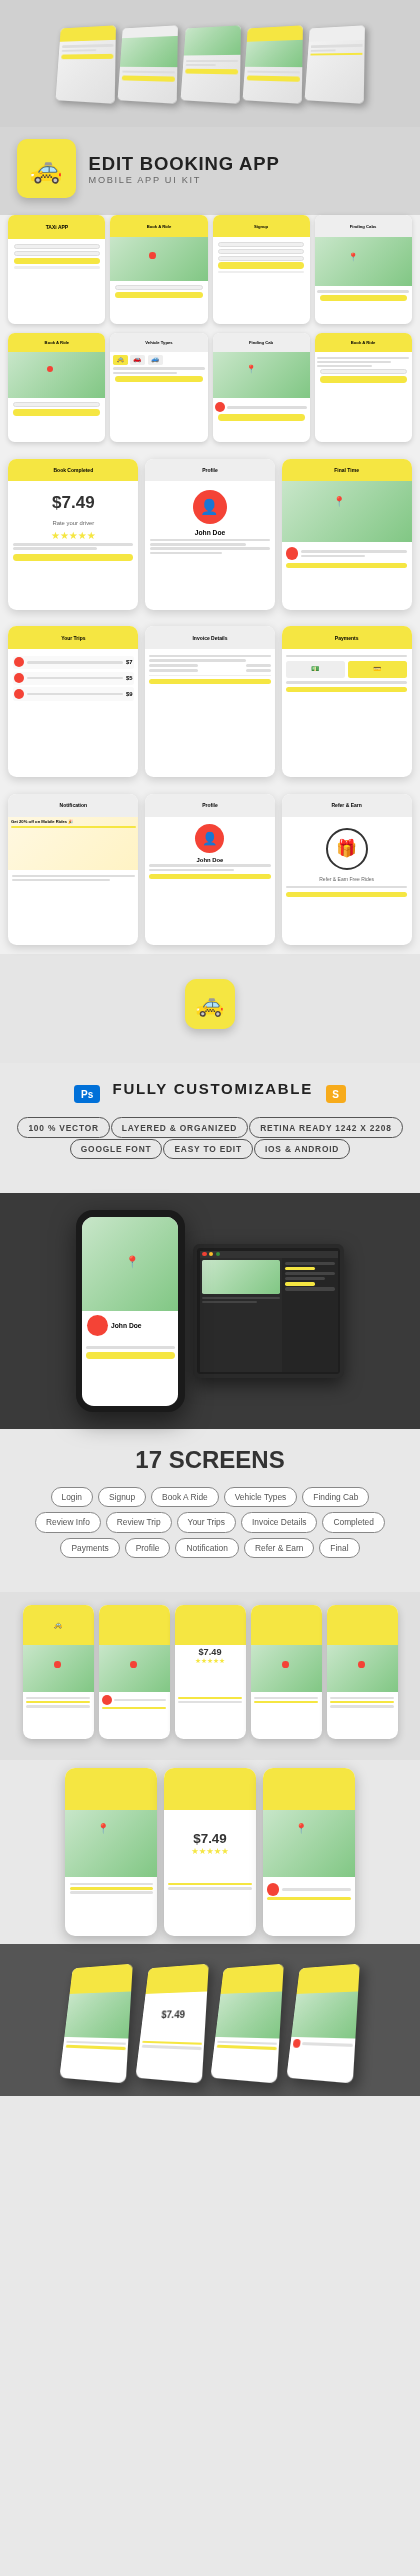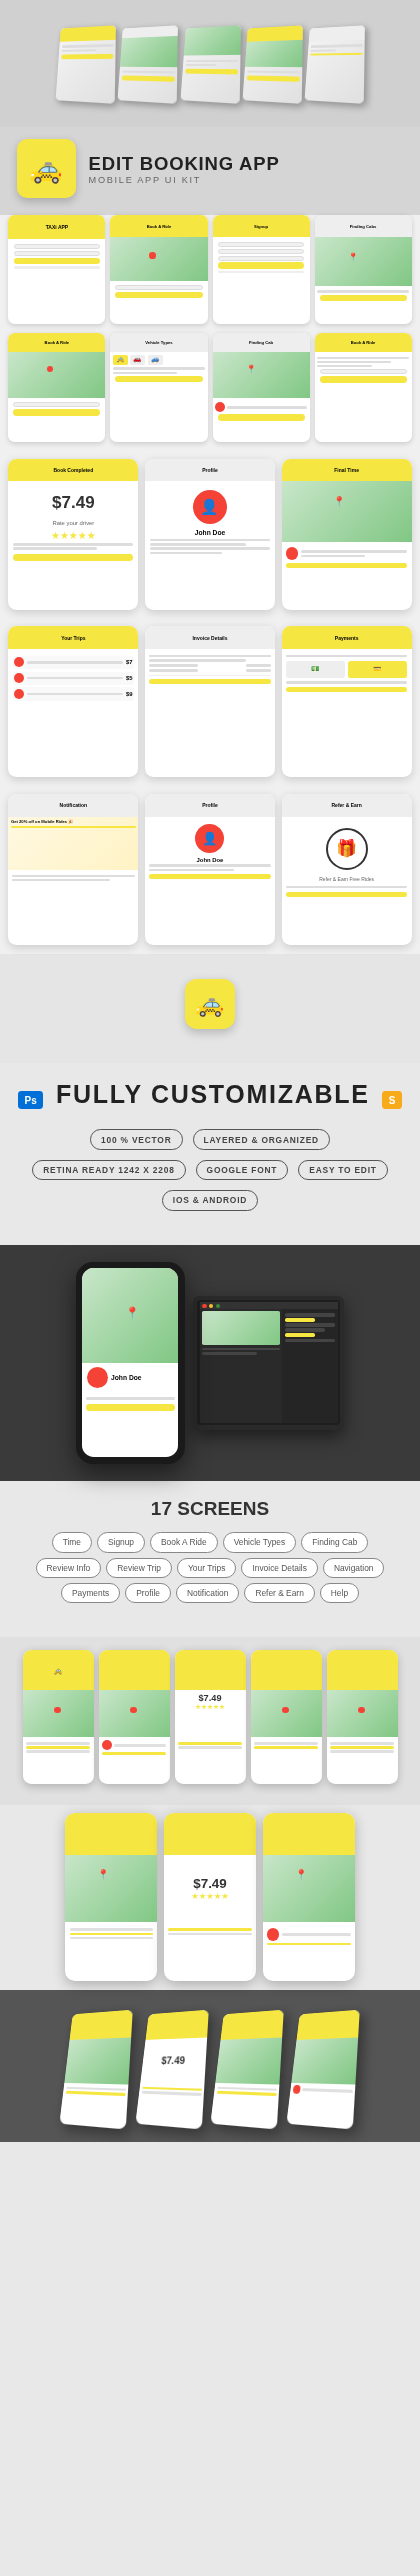--- a/index.html
+++ b/index.html
@@ -126,33 +126,33 @@
     .sk-icon {
       background: #f7ab1b;
       color: white;
       font-weight: bold;
       font-size: 10px;
       padding: 3.4px 6.7px;
       border-radius: 3.4px;
     }
 
     .fully-title {
-      font-size: 25px;
+      font-size: 15px;
       font-weight: 900;
       color: #222;
       letter-spacing: 1.7px;
       text-transform: uppercase;
       text-align: center;
       margin-bottom: 12.6px;
     }
 
     .feature-badges {
       display: flex;
       flex-wrap: wrap;
-      gap: 10px;
+      gap: 1px;
       justify-content: center;
       margin-bottom: 17px;
     }
 
     .feature-badge {
       border: 1.7px solid #555;
       border-radius: 17px;
       padding: 4.2px 10px;
       font-size: 8.4px;
       font-weight: bold;
@@ -258,21 +258,21 @@
     .mac-panel-line.yellow { background: #f5e642; width: 60%; }
 
     
     .screens-count-section {
       background: #e8e8e8;
       padding: 17px;
       text-align: center;
     }
 
     .screens-count-title {
-      font-size: 19px;
+      font-size: 24px;
       font-weight: 900;
       color: #333;
       margin-bottom: 12.6px;
     }
 
     .screens-tags {
       display: flex;
       flex-wrap: wrap;
       gap: 5px;
       justify-content: center;
@@ -877,35 +877,35 @@
           <div class="mac-panel-line"></div>
         </div>
       </div>
     </div>
   </div>
 </div>
 
 <div class="screens-count-section">
   <div class="screens-count-title">17 SCREENS</div>
   <div class="screens-tags">
-    <div class="screen-tag">Time</div>
+    <div class="screen-tag">Login</div>
     <div class="screen-tag">Signup</div>
     <div class="screen-tag">Book A Ride</div>
     <div class="screen-tag">Vehicle Types</div>
     <div class="screen-tag">Finding Cab</div>
     <div class="screen-tag">Review Info</div>
     <div class="screen-tag">Review Trip</div>
     <div class="screen-tag">Your Trips</div>
     <div class="screen-tag">Invoice Details</div>
-    <div class="screen-tag">Navigation</div>
+    <div class="screen-tag">Completed</div>
     <div class="screen-tag">Payments</div>
     <div class="screen-tag">Profile</div>
     <div class="screen-tag">Notification</div>
     <div class="screen-tag">Refer &amp; Earn</div>
-    <div class="screen-tag">Help</div>
+    <div class="screen-tag">Final</div>
   </div>
 </div>
 
 <div class="bottom-phones-section">
   <div class="bottom-phones-grid">
     <div class="bottom-phone">
       <div class="bp-top">
           <span style="font-size:7.6px;">🚕</span>
         </div>
       <div class="bp-map"></div>

